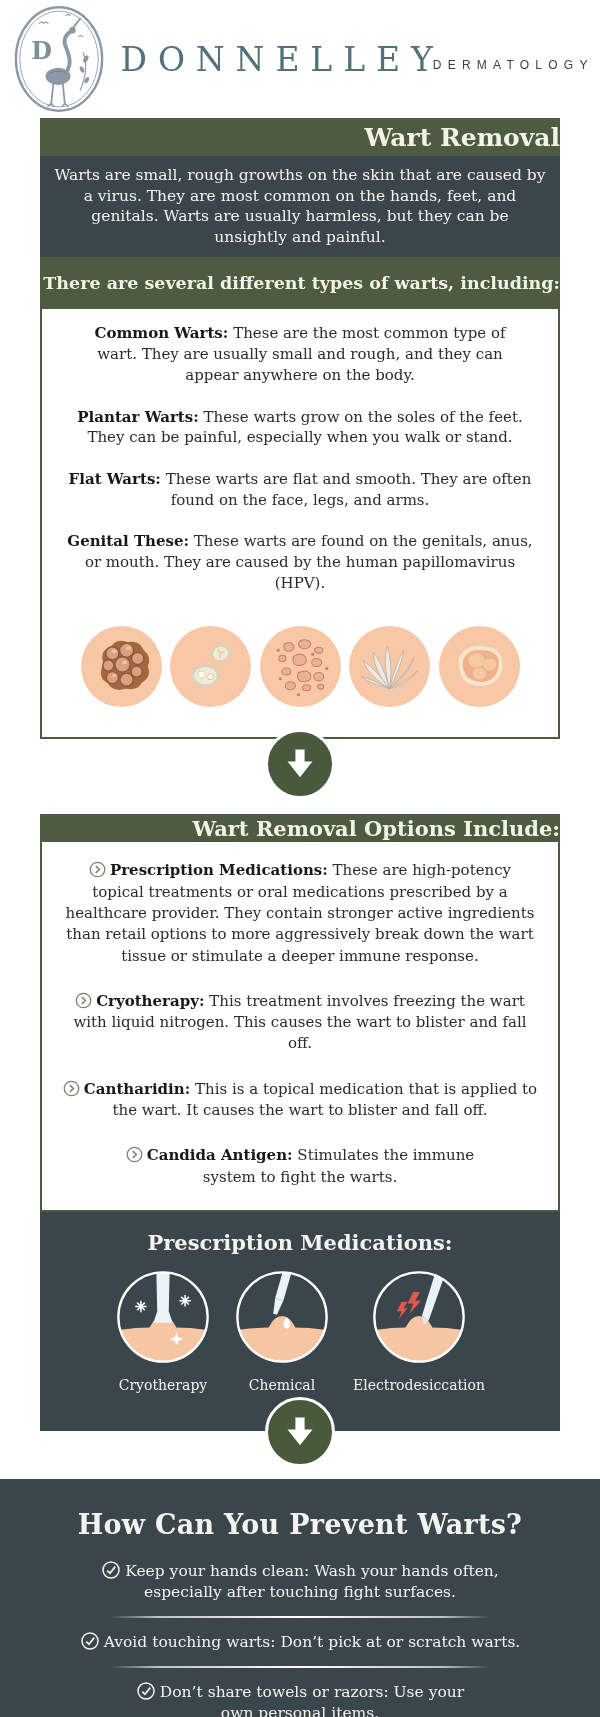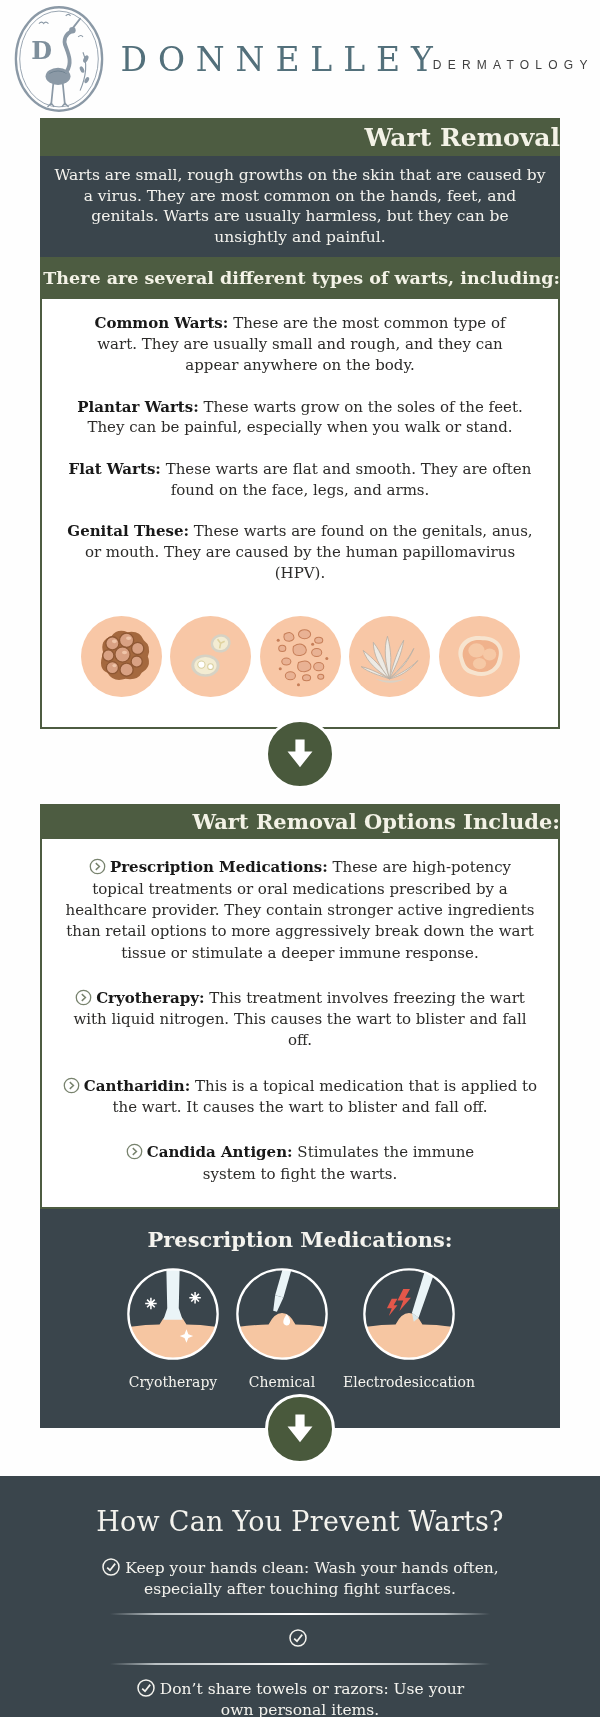--- a/index.html
+++ b/index.html
@@ -10,22 +10,22 @@
   .brand{height:118px;display:flex;align-items:center;justify-content:center;gap:16px;background:#fefefe;}
   .brand-text{display:flex;flex-direction:row;align-items:center;}
   .brand-name{font-size:33px;letter-spacing:.33em;color:#53707b;font-weight:400;margin-right:-.33em;}
   .brand-tagline{font-family:"Liberation Sans",sans-serif;font-size:12px;letter-spacing:.52em;color:#404040;margin-top:12px;margin-right:-.52em;}
 
   
   .bar{background:#4d5c41;color:#f3f2e6;text-align:center;display:flex;align-items:center;justify-content:flex-end;}
   .bar-title{height:38px;font-size:25px;font-weight:700;}
   .slate-box{background:#3a454c;color:#f4f3ee;text-align:center;padding:9px 14px 10px;font-size:15.5px;line-height:1.33;}
   .slate-box p{margin:0 auto;max-width:495px;}
-  .bar-sub{height:42px;font-size:17.5px;font-weight:700;}
-  .bar-sub2{height:35px;font-size:21px;font-weight:700;}
+  .bar-sub{height:52px;font-size:17.5px;font-weight:700;}
+  .bar-sub2{height:28px;font-size:21px;font-weight:700;}
   .white-box{background:#fff;border:2px solid #4d5c41;border-top:none;}
   .types-box{padding:14px 24px 0;}
   .type-item{margin:0 auto 21px;text-align:center;font-size:15px;line-height:1.38;}
   .type-item b,.opt-item b{color:#191919;}
   .warts-row{display:flex;justify-content:space-evenly;align-items:center;padding:12px 6px 30px;}
   .warts-row svg{display:block;}
 
   
   .arrow-row{display:flex;justify-content:center;position:relative;z-index:3;}
   .arrow-row.first{margin-top:-10px;margin-bottom:15px;}
@@ -33,27 +33,27 @@
   .arrow-circle{width:64px;height:64px;border-radius:50%;background:#49593c;border:3px solid #fff;display:flex;align-items:center;justify-content:center;}
 
   .options-box{padding:18px 15px 16px;}
   .opt-item{margin:0 auto 24px;text-align:center;font-size:15px;line-height:1.42;}
   .opt-item:last-child{margin-bottom:6px;}
   .chev{vertical-align:-3px;margin-right:4px;}
 
   
   .meds{background:#3a454c;color:#f4f3ee;text-align:center;padding:16px 10px 38px;}
   .meds-heading{font-size:21px;font-weight:700;margin:2px 0 14px;}
-  .meds-row{display:flex;justify-content:center;gap:13px;}
+  .meds-row{display:flex;justify-content:center;gap:23px;}
   .med-fig{display:flex;flex-direction:column;align-items:center;}
   .med-label{font-size:14px;margin-top:12px;}
 
   
   .prevent{background:#3a454c;color:#f4f3ee;text-align:center;padding:22px 0 18px;}
-  .prevent-heading{font-size:27px;font-weight:400;margin:8px 0 20px;letter-spacing:.01em;}
+  .prevent-heading{font-size:27px;font-weight:700;margin:8px 0 20px;letter-spacing:.01em;}
   .prev-item{margin:0 auto;font-size:15.5px;line-height:1.35;}
   .check{vertical-align:-4px;margin-right:4px;}
   .divider{height:2px;width:380px;margin:13px auto;background:linear-gradient(90deg,rgba(255,255,255,0) 0%,#b9c0c3 12%,#ffffff 50%,#b9c0c3 88%,rgba(255,255,255,0) 100%);}
 </style>
 </head>
 <body>
 
 <div class="page">
 
   <header class="brand">
@@ -318,21 +318,21 @@
           <circle cx="10" cy="10" r="8" fill="none" stroke="#f4f3ee" stroke-width="1.5"></circle>
           <path d="M6.2,10.6 L9,13.2 L14.2,6.6" fill="none" stroke="#f4f3ee" stroke-width="1.7"></path>
         </svg><span>Keep your hands clean: Wash your hands often, especially after touching fight surfaces.</span>
     </p>
     <div class="divider"></div>
 
     <p class="prev-item" style="max-width:470px">
       <svg class="check" width="20" height="20" viewBox="0 0 20 20">
           <circle cx="10" cy="10" r="8" fill="none" stroke="#f4f3ee" stroke-width="1.5"></circle>
           <path d="M6.2,10.6 L9,13.2 L14.2,6.6" fill="none" stroke="#f4f3ee" stroke-width="1.7"></path>
-        </svg>
+        </svg><span>Avoid touching warts: Don’t pick at or scratch warts.</span>
     </p>
     <div class="divider"></div>
 
     <p class="prev-item" style="max-width:345px">
       <svg class="check" width="20" height="20" viewBox="0 0 20 20">
           <circle cx="10" cy="10" r="8" fill="none" stroke="#f4f3ee" stroke-width="1.5"></circle>
           <path d="M6.2,10.6 L9,13.2 L14.2,6.6" fill="none" stroke="#f4f3ee" stroke-width="1.7"></path>
         </svg><span>Don’t share towels or razors: Use your own personal items.</span>
     </p>
 

